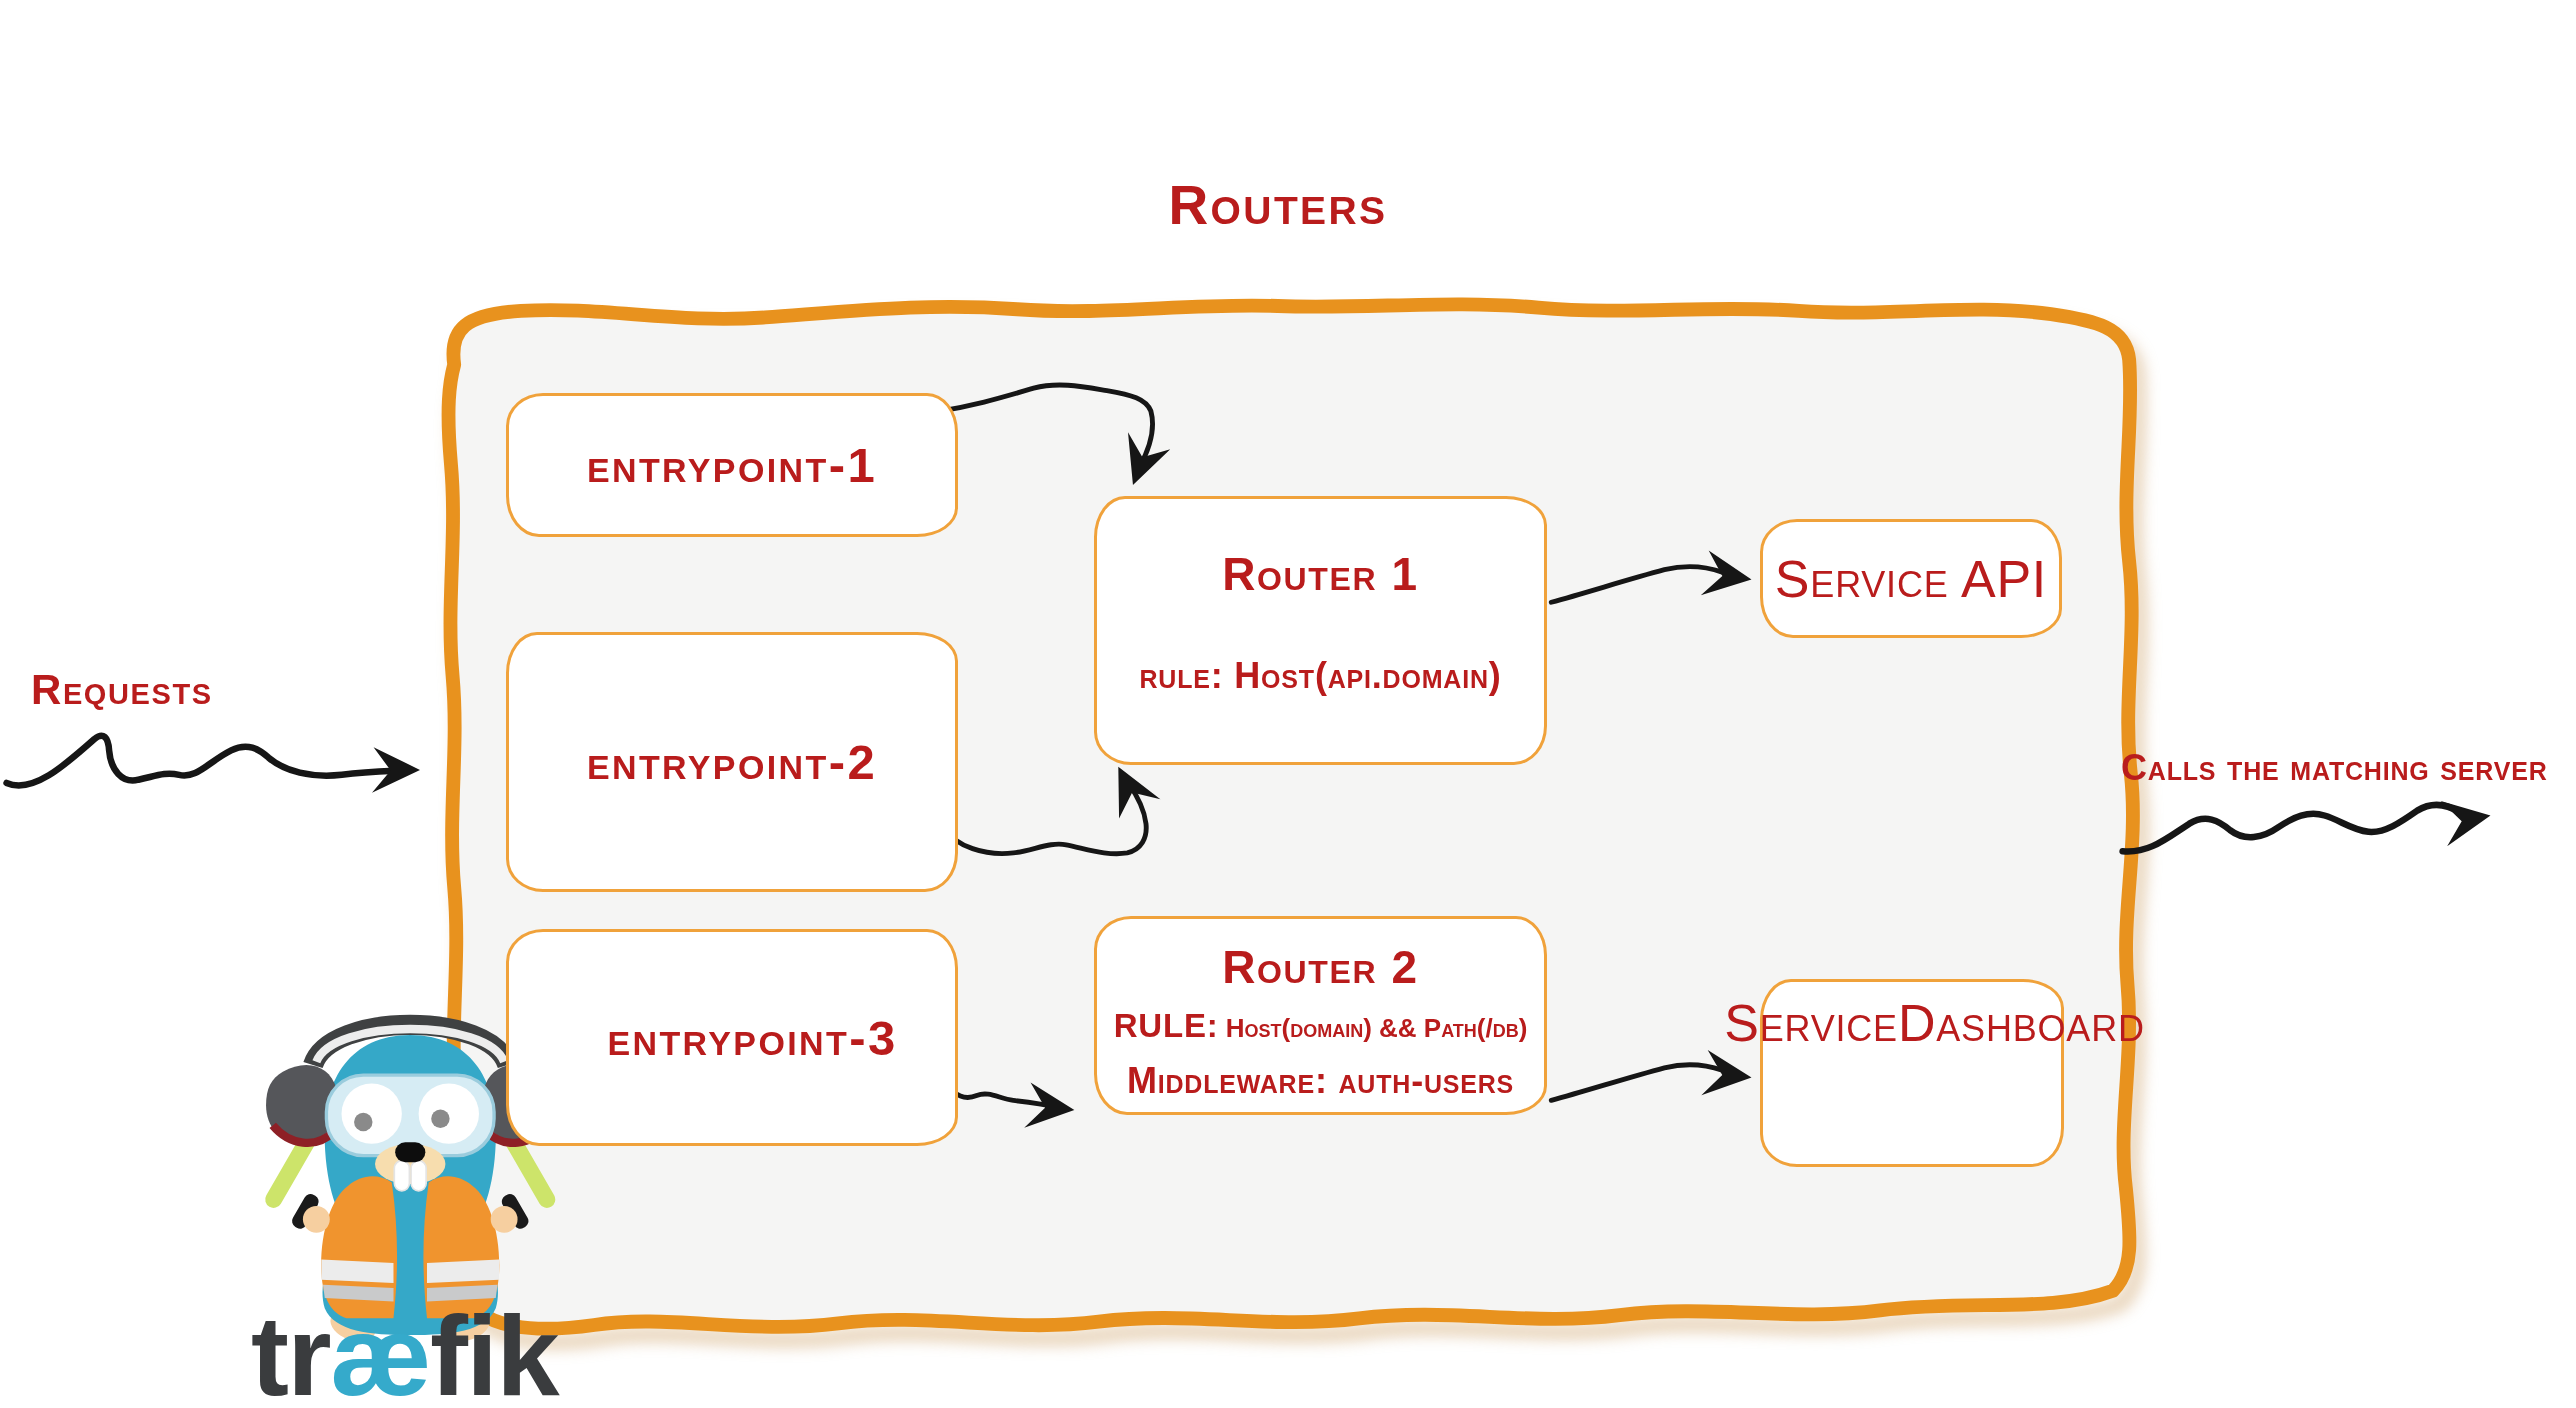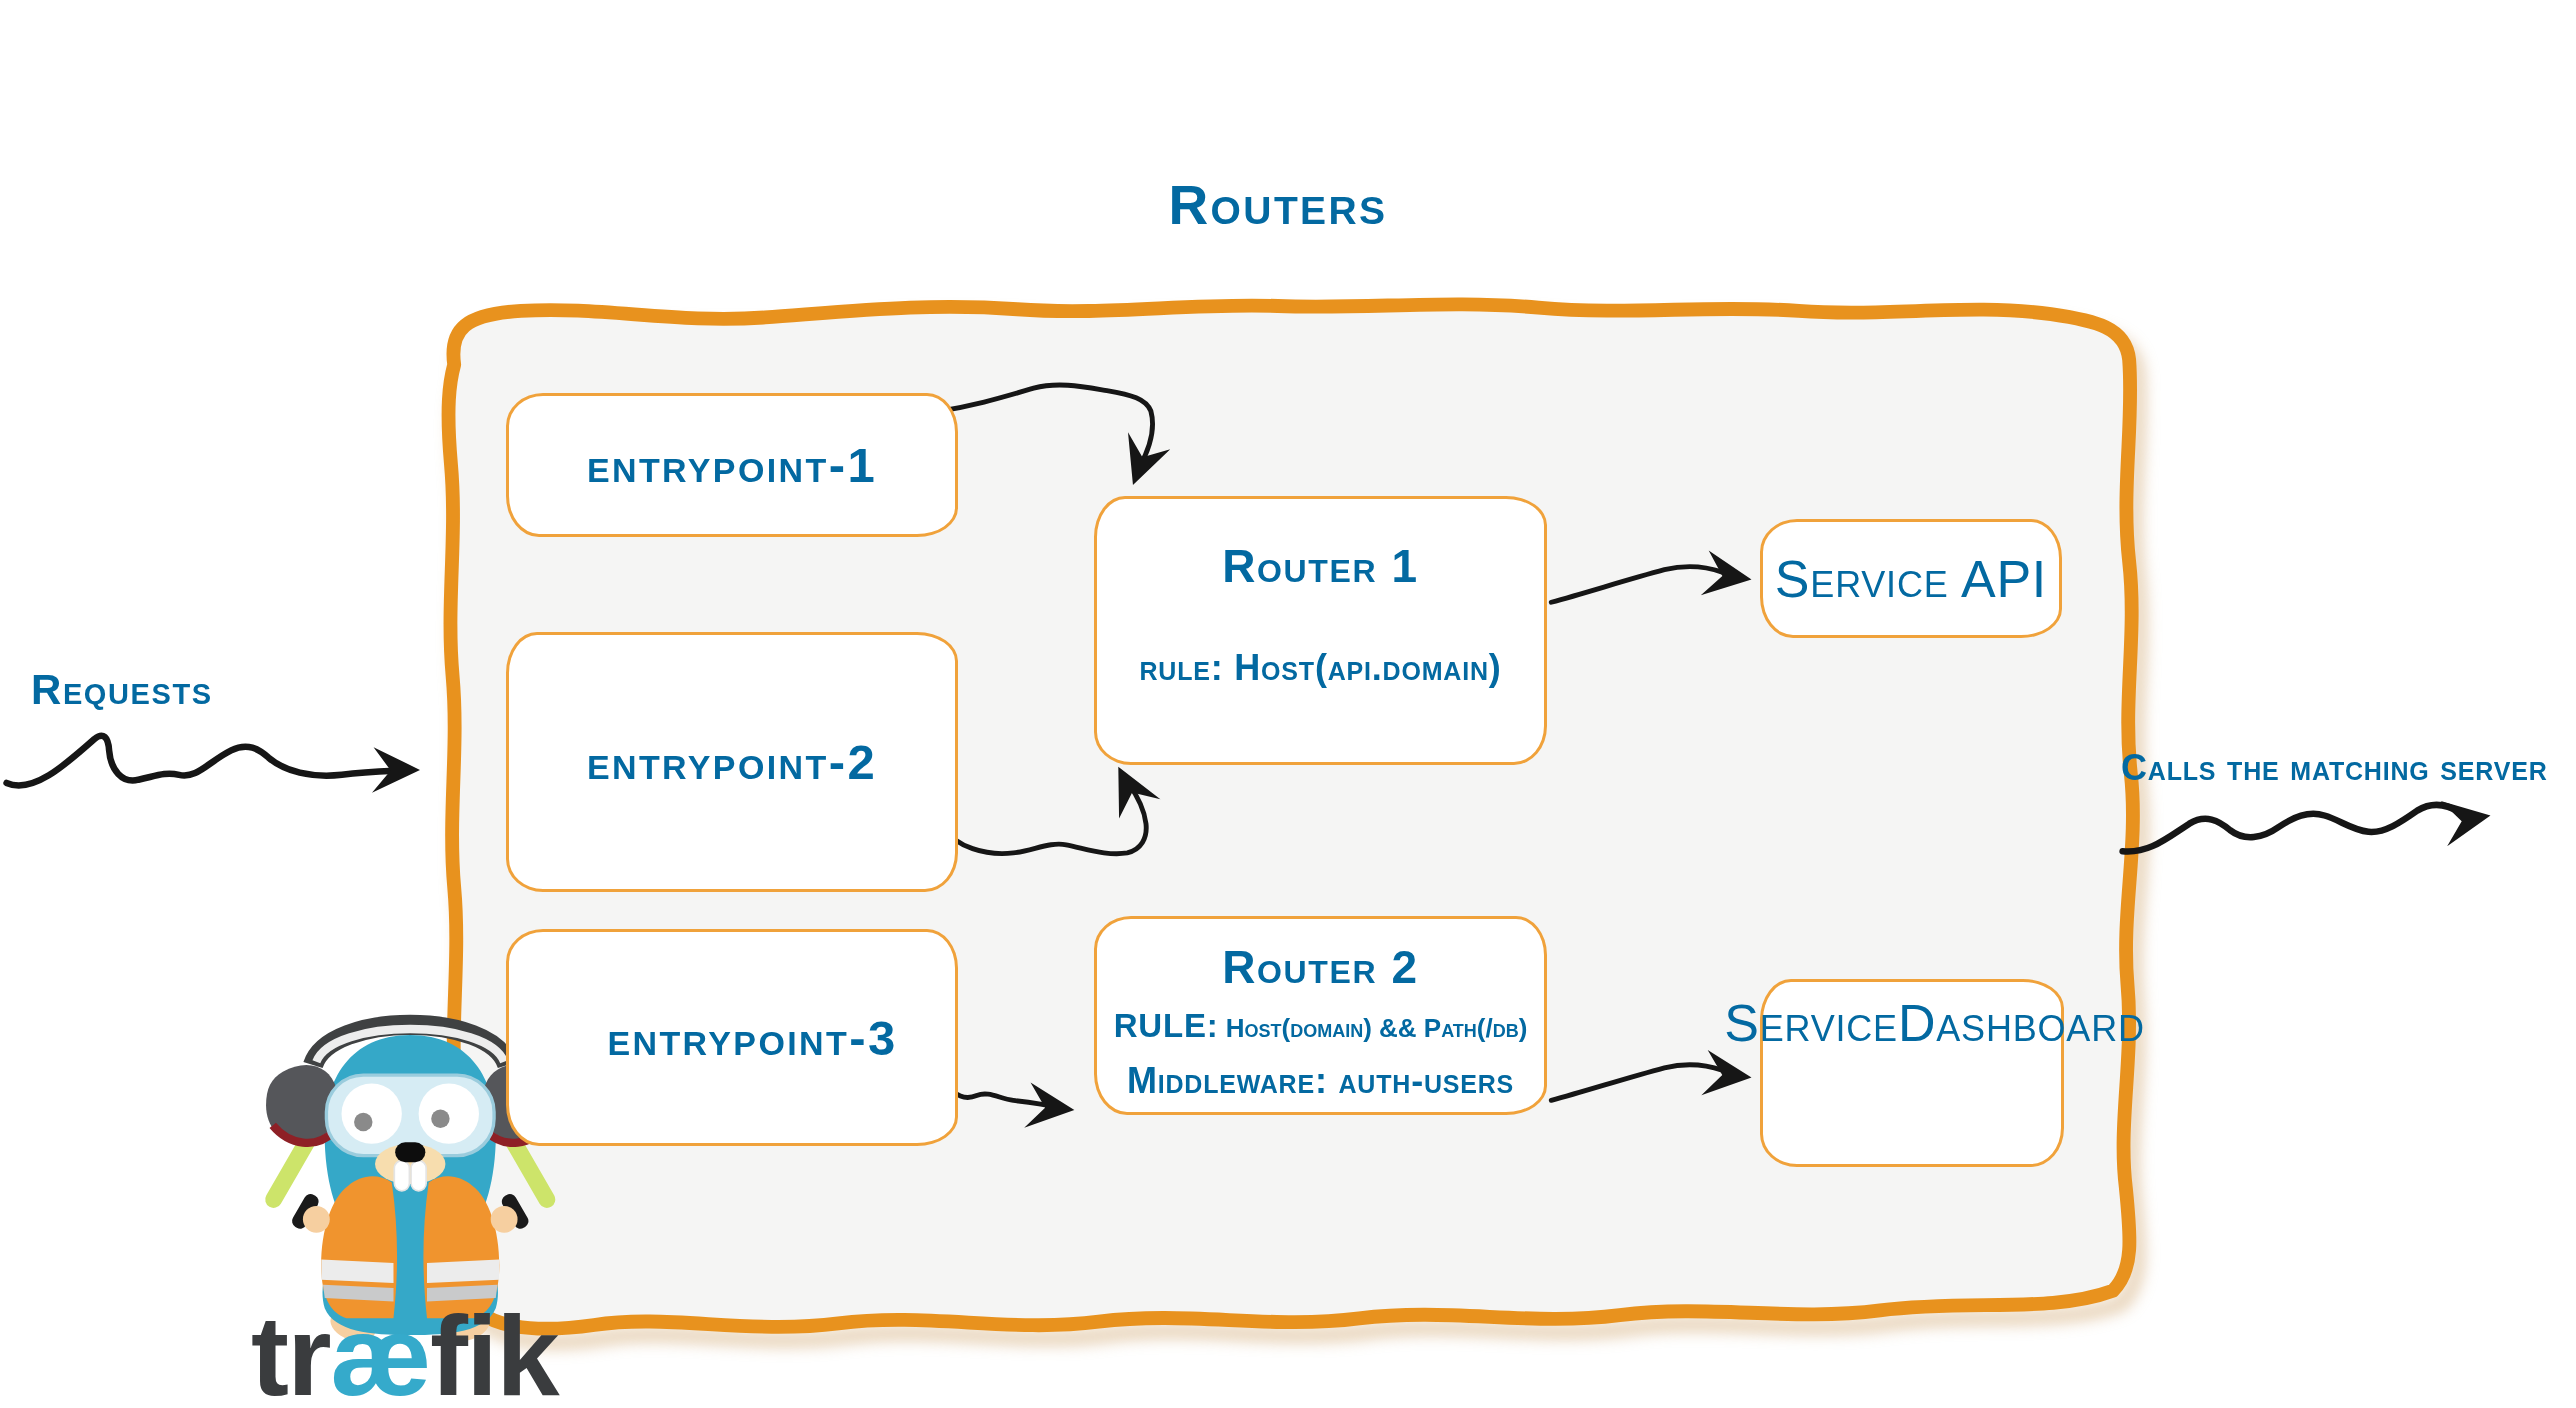--- a/index.html
+++ b/index.html
@@ -1,37 +1,37 @@
 <!DOCTYPE html>
 <html style="font-size:13px"><head>
 <meta charset="utf-8">
 <style>
   html,body{margin:0;padding:0;background:#ffffff;}
   .canvas{position:relative;width:2576px;height:1408px;background:#ffffff;overflow:hidden;
           font-family:"Liberation Sans",sans-serif;color:#161616;}
   .layer{position:absolute;left:0;top:0;}
-  .hand{font-variant:small-caps;color:#0369a1;}
+  .hand{font-variant:small-caps;color:#b91c1c;}
   .title{position:absolute;left:1115px;top:173px;width:326px;text-align:center;
          font-size:55px;letter-spacing:2.4px;font-weight:700;}
   .side-label{position:absolute;white-space:nowrap;font-weight:700;}
   .requests{left:31px;top:666px;font-size:42px;letter-spacing:1.6px;}
   .calls{left:2121px;top:747px;font-size:36px;letter-spacing:0.8px;}
   .box{position:absolute;background:#ffffff;border:3.3px solid #F0A23B;box-sizing:border-box;}
   .wobble1{border-radius:37px 31px 41px 33px / 33px 39px 29px 41px;}
   .wobble2{border-radius:31px 41px 33px 37px / 41px 29px 39px 33px;}
   .center-flex{display:flex;align-items:center;justify-content:center;}
   .ep{left:506px;width:452px;font-size:49px;letter-spacing:2.4px;font-weight:700;}
   .ep1{top:393px;height:144px;}
   .ep2{top:632px;height:260px;}
   .ep3{top:929px;height:217px;padding-left:41px;}
   .router{left:1094px;width:453px;text-align:center;}
   .r1{top:496px;height:269px;}
   .r2{top:916px;height:199px;}
   .router .rname{font-size:46px;font-weight:700;letter-spacing:1.6px;}
-  .r1 .rname{padding-top:40px;}
+  .r1 .rname{padding-top:40px;margin-top:8px;}
   .r1 .rrule{margin-top:54px;font-size:36px;font-weight:700;letter-spacing:0.8px;}
   .r2 .rname{padding-top:21px;}
   .r2 .rrule{margin-top:13px;font-size:26px;font-weight:700;white-space:nowrap;}
   .r2 .rrule .prefix{font-size:33px;letter-spacing:0.8px;}
   .r2 .rmw{margin-top:14.7px;font-size:36px;font-weight:700;letter-spacing:0.8px;}
   .service{font-weight:400;font-size:52px;letter-spacing:0.8px;}
   .s1{left:1760px;top:519px;width:302px;height:119px;}
   .s2{left:1760px;top:979px;width:304px;height:188px;display:flex;flex-direction:row;
       justify-content:center;padding-left:45px;line-height:1.6;}
   .wordmark{position:absolute;left:251px;top:1299px;font-size:114px;font-weight:700;

